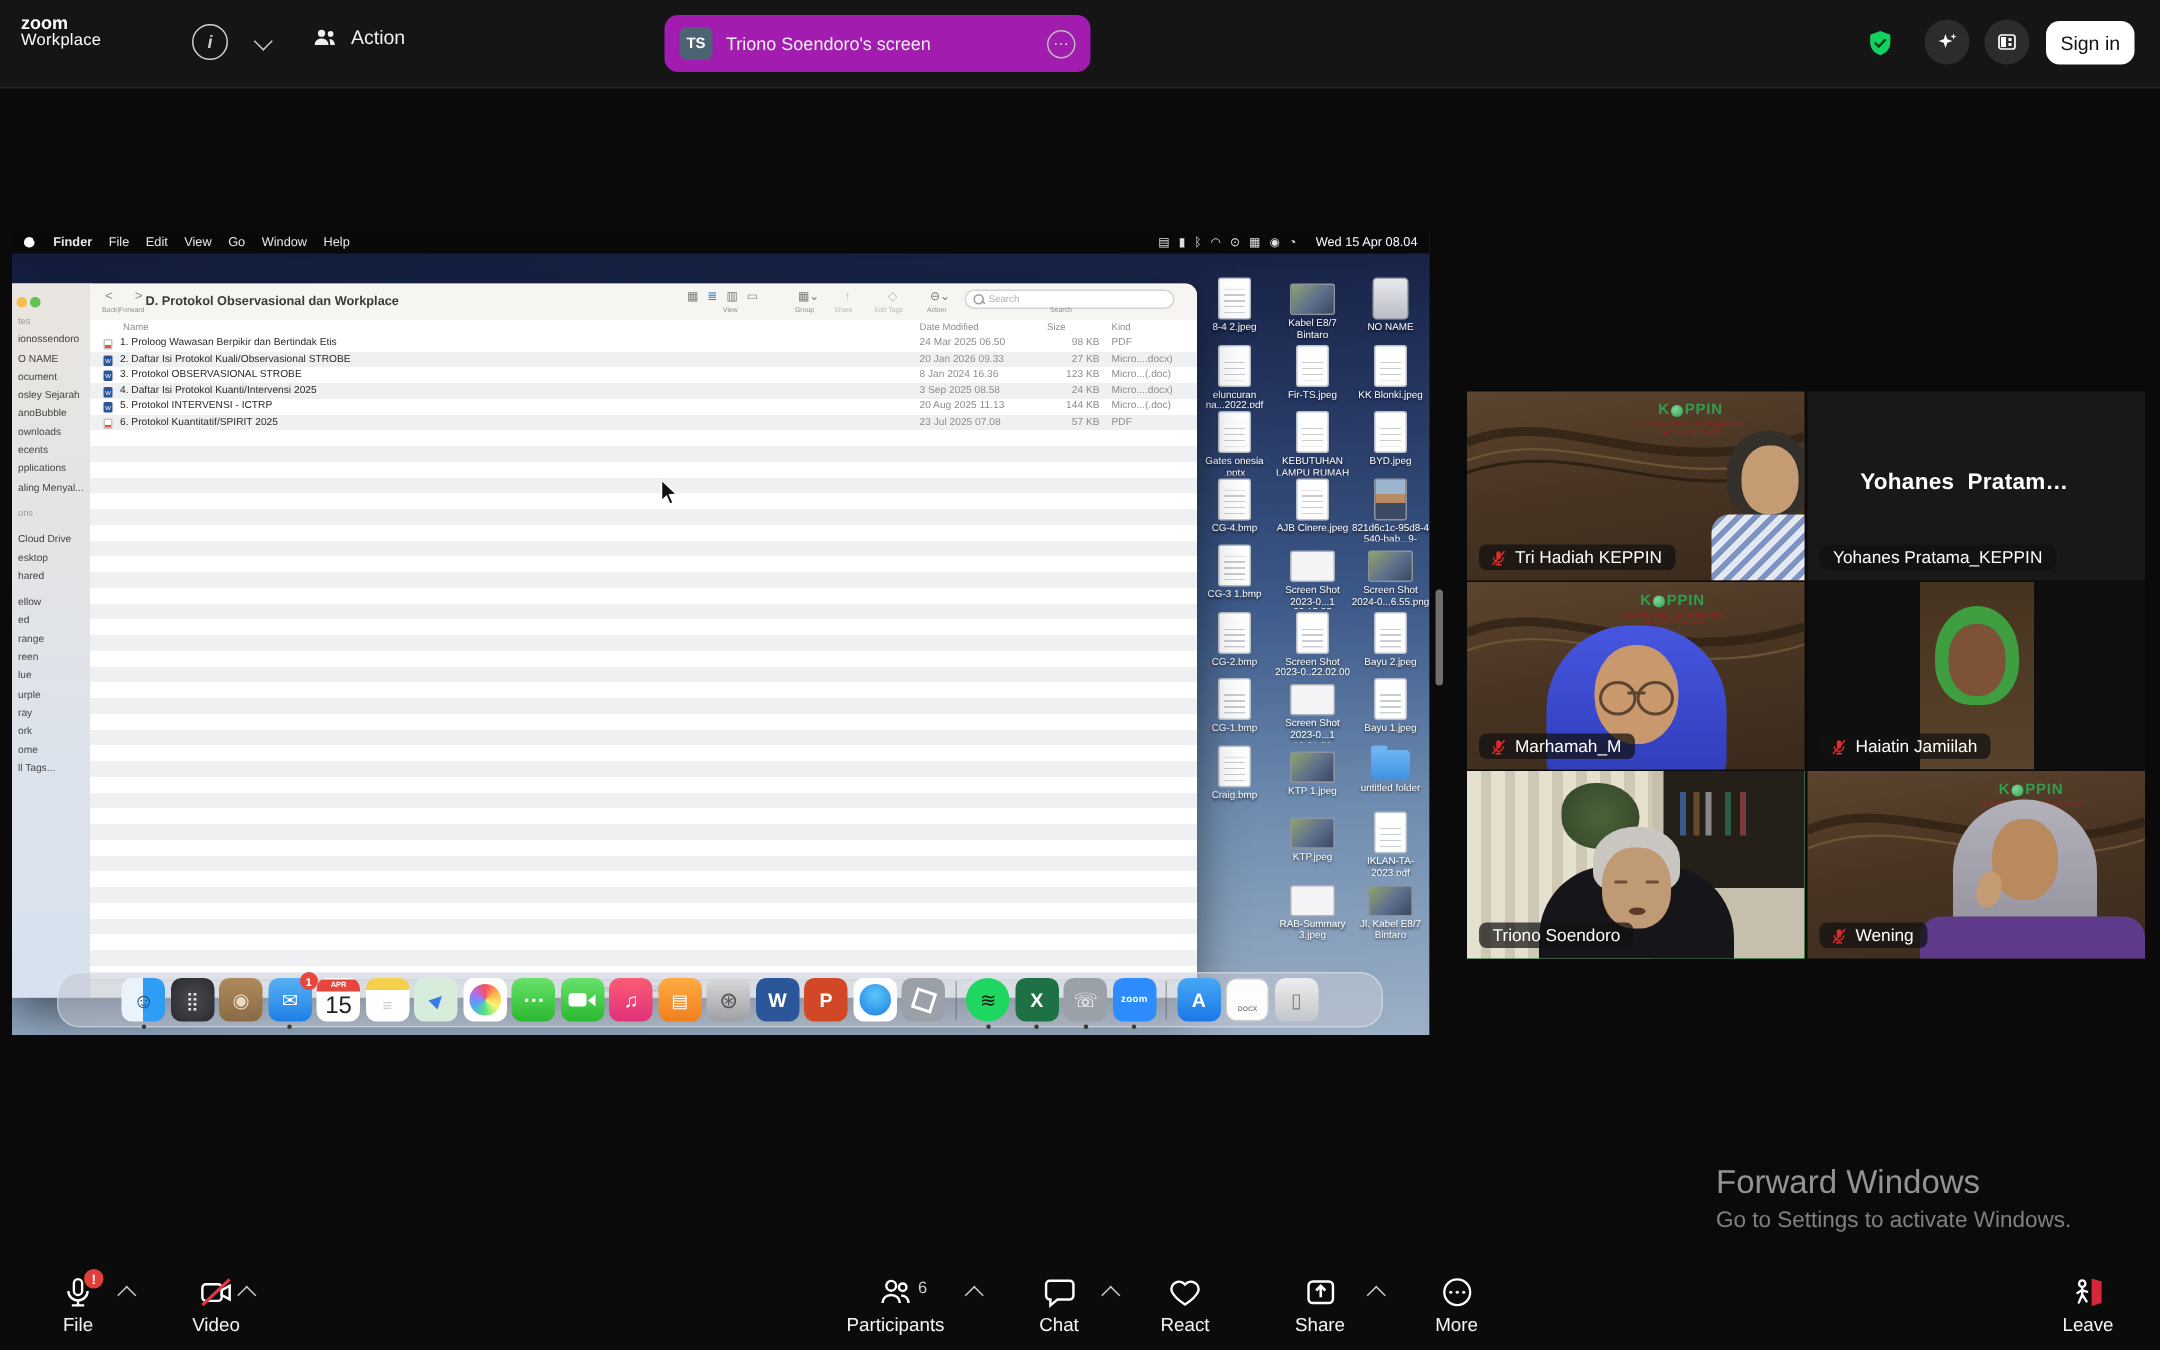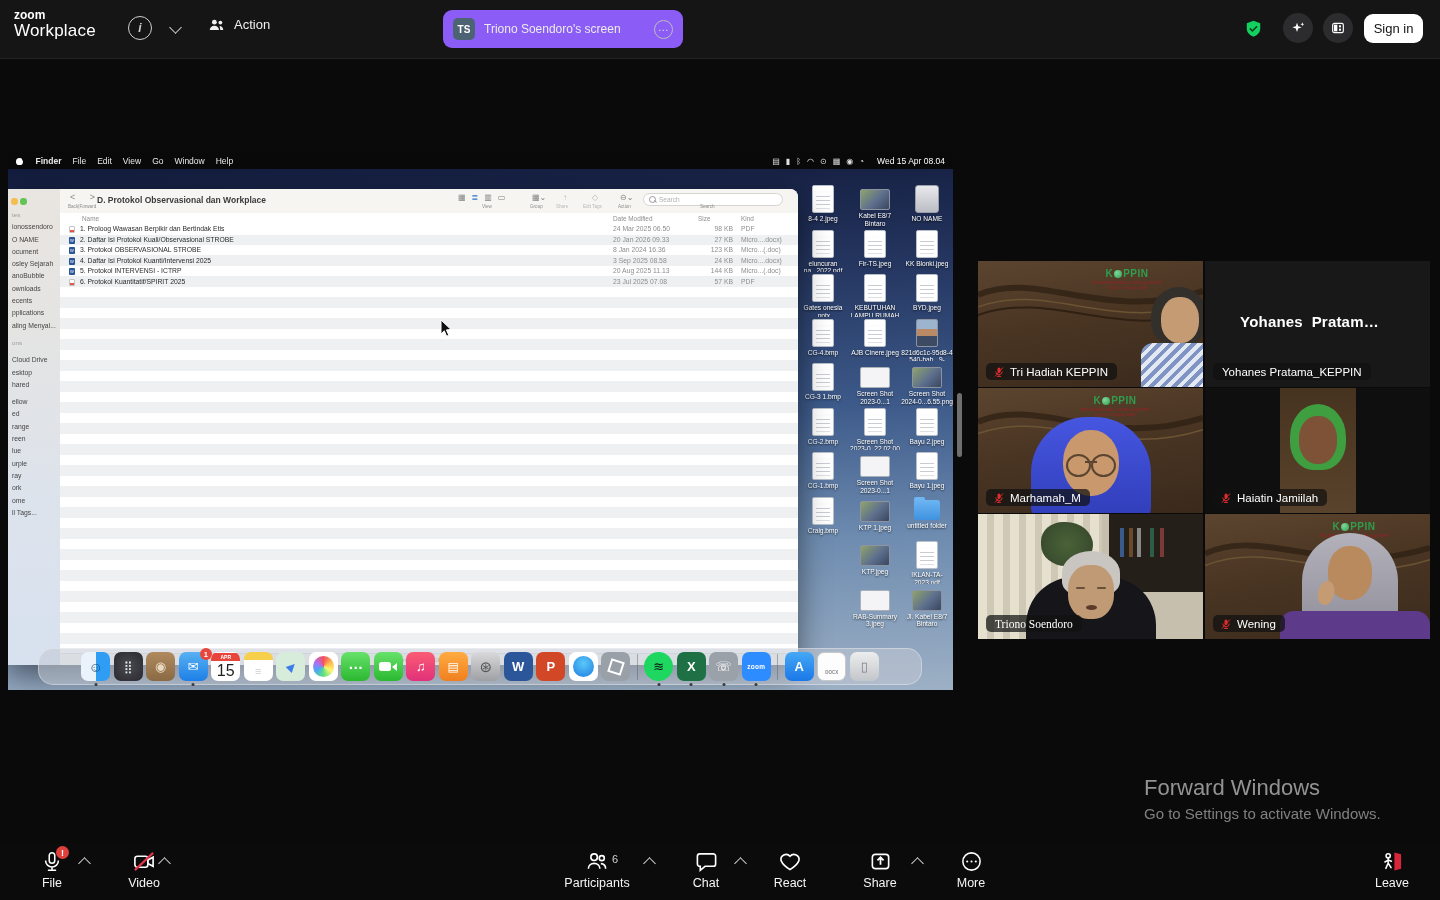--- a/index.html
+++ b/index.html
@@ -3,29 +3,29 @@
 <meta charset="utf-8">
 <style>
   html,body{margin:0;padding:0;width:1440px;height:900px;background:#0a0a0a;overflow:hidden;
     font-family:"Liberation Sans", sans-serif;-webkit-font-smoothing:antialiased;}
   #app{position:relative;width:1440px;height:900px;background:#0a0a0a;}
 
   
   #topbar{position:absolute;left:0;top:0;width:1440px;height:58px;background:#151515;border-bottom:1px solid #232323;}
   .zlogo{position:absolute;left:14px;top:9px;color:#fff;line-height:1.05;}
   .zlogo .l1{font-size:12px;font-weight:700;}
-  .zlogo .l2{font-size:17px;font-weight:500;letter-spacing:.2px;}
+  .zlogo .l2{font-size:11px;font-weight:500;letter-spacing:.2px;}
   .circle-btn{position:absolute;display:flex;align-items:center;justify-content:center;border-radius:50%;}
   #info-btn{left:128px;top:16px;width:22px;height:22px;border:1.6px solid #cfcfcf;color:#cfcfcf;font-size:12px;font-style:italic;font-weight:700;}
   .chev{width:8px;height:8px;border-left:1.6px solid #cfcfcf;border-top:1.6px solid #cfcfcf;display:inline-block;}
   .chev.down{transform:rotate(-135deg);}
   .chev.up{transform:rotate(45deg);}
   #topbar-chevron{position:absolute;left:171px;top:23px;}
   #meeting-tab{position:absolute;left:208px;top:17px;display:flex;align-items:center;gap:9px;color:#f0f0f0;font-size:13px;}
-  #screen-pill{position:absolute;left:443px;top:10px;width:240px;height:38px;background:#8b5cf6;border-radius:9px;display:flex;align-items:center;padding:0 10px;gap:9px;box-sizing:border-box;}
+  #screen-pill{position:absolute;left:443px;top:10px;width:284px;height:38px;background:#a21caf;border-radius:9px;display:flex;align-items:center;padding:0 10px;gap:9px;box-sizing:border-box;}
   #ts-avatar{width:22px;height:22px;border-radius:5px;background:#4c6374;color:#fff;font-size:10px;font-weight:700;display:flex;align-items:center;justify-content:center;flex:0 0 auto;}
   #screen-pill .ptitle{color:#ececec;font-size:12px;flex:1 1 auto;white-space:nowrap;overflow:hidden;}
   #pill-more{width:19px;height:19px;border:1.5px solid #bdbdbd;border-radius:50%;color:#dcdcdc;display:flex;align-items:center;justify-content:center;font-size:11px;letter-spacing:.5px;line-height:0;padding-bottom:4px;box-sizing:border-box;}
   #shield{position:absolute;left:1244px;top:19px;}
   .tb-circle{background:#2c2c2e;width:30px;height:30px;}
   #ai-btn{left:1283px;top:13px;}
   #layout-btn{left:1323px;top:13px;}
   #signin-btn{position:absolute;left:1364px;top:14px;width:59px;height:29px;background:#fff;border-radius:9px;color:#121212;font-size:13px;font-weight:500;display:flex;align-items:center;justify-content:center;}
 
   
@@ -150,21 +150,21 @@
   .ftext{color:#888;font-size:4.5px;font-weight:700;margin-top:12px;}
   .di-trash{background:linear-gradient(180deg,#eceded,#c3c6ca);color:#7e8288;}
   .di-trash::after{content:"▯";font-size:13px;}
 
   
   #cursor{position:absolute;left:432px;top:150px;z-index:9;}
 
   
   .tile{position:absolute;overflow:hidden;background:#141414;}
   .tile.brown{background:linear-gradient(170deg,#5c452f 0%,#4a3523 45%,#3a2a1c 100%);}
-  .tile.active{outline:2.5px solid #23c552;outline-offset:-2.5px;font-family:Liberation Serif, serif;}
+  .tile.active{outline:2.5px solid #23c552;outline-offset:-2.5px;}
   .waves{position:absolute;left:0;top:0;width:100%;height:100%;}
   .keppin{position:absolute;top:7px;right:16px;text-align:center;width:120px;}
   .k-logo{color:#2f9e4e;font-weight:700;font-size:10px;letter-spacing:.5px;display:flex;align-items:center;justify-content:center;gap:1px;}
   .k-dot{width:8px;height:8px;border-radius:50%;background:radial-gradient(circle at 35% 35%,#7fd89a,#2f9e4e);display:inline-block;}
   .k-sub{font-size:4.4px;font-weight:700;color:#8a2626;margin-top:1px;}
   .k-sub2{font-size:4.4px;font-weight:700;color:#8a2626;}
   .nlabel{position:absolute;left:8px;bottom:7px;display:flex;align-items:center;gap:5px;background:rgba(16,16,16,.72);border-radius:5px;padding:2.5px 9px 2.5px 7px;color:#fff;font-size:11.5px;z-index:6;}
   .nlabel.nomic{padding-left:9px;}
   .ycenter{position:absolute;left:0;right:16px;top:52px;text-align:center;color:#fff;font-size:15px;font-weight:700;letter-spacing:.2px;white-space:pre;}
   

